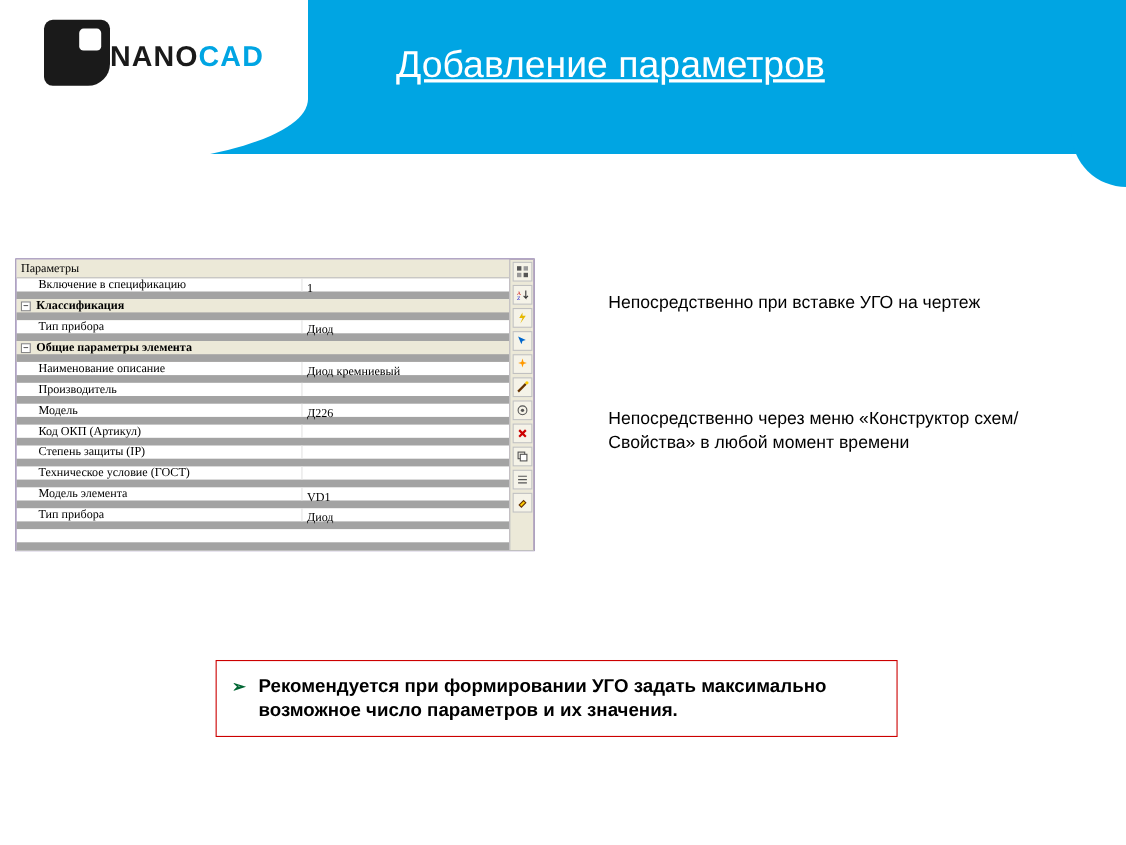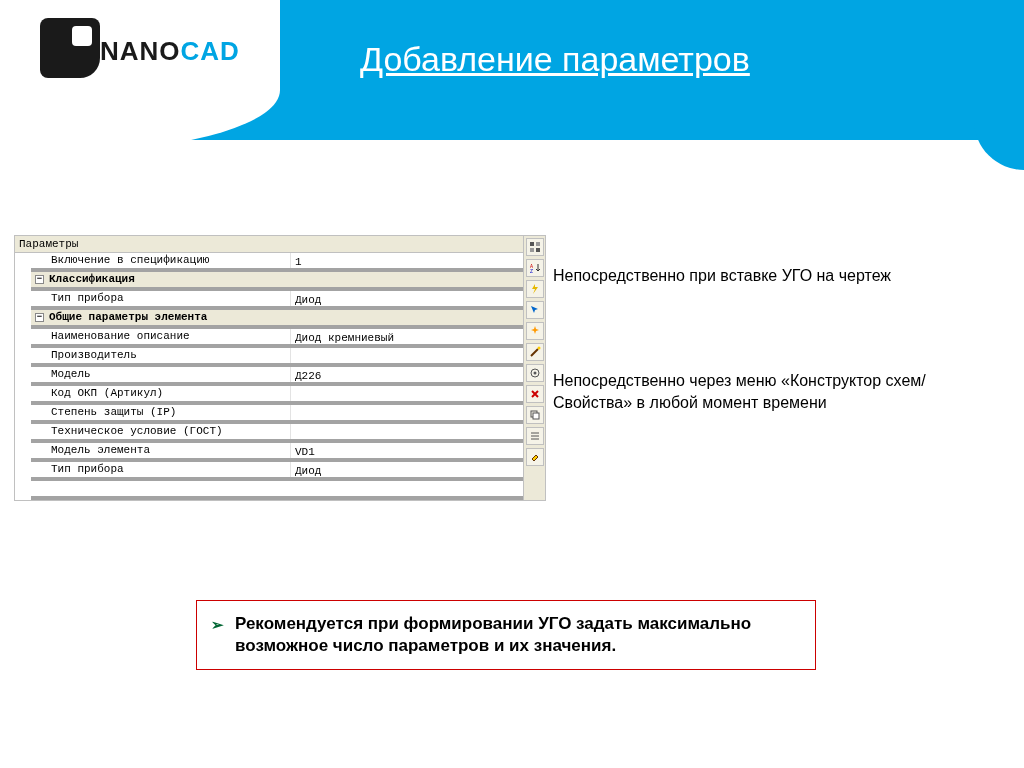--- a/index.html
+++ b/index.html
@@ -82,44 +82,43 @@
     font-size: 34px;
     font-weight: 400;
     text-decoration: underline;
   }
 
   
   .panel {
     position: absolute;
     top: 235px;
     left: 14px;
-    width: 532px;
+    width: 472px;
     background: #4c1d95;
     border: 1px solid #c0c0c0;
-    font-family: Liberation Mono, monospace;
+    font-family: Liberation Serif, serif;
     font-size: 11px;
     color: #000;
     display: flex;
   }
   .grid-area {
     flex: 1;
     background: #fff;
   }
   .panel-title {
     background: #ece9d8;
     padding: 2px 4px;
     font-size: 11px;
     border-bottom: 1px solid #c0c0c0;
   }
   .row {
     display: flex;
-    border-bottom: 4px solid #a3a3a3;
+    border-bottom: 7px solid #a3a3a3;
     height: 19px;
     line-height: 19px;
-    margin-left: 16px;
   }
   .row.group {
     background: #ece9d8;
     font-weight: bold;
   }
   .cell-label {
     flex: 0 0 260px;
     padding-left: 4px;
     display: flex;
     align-items: center;

